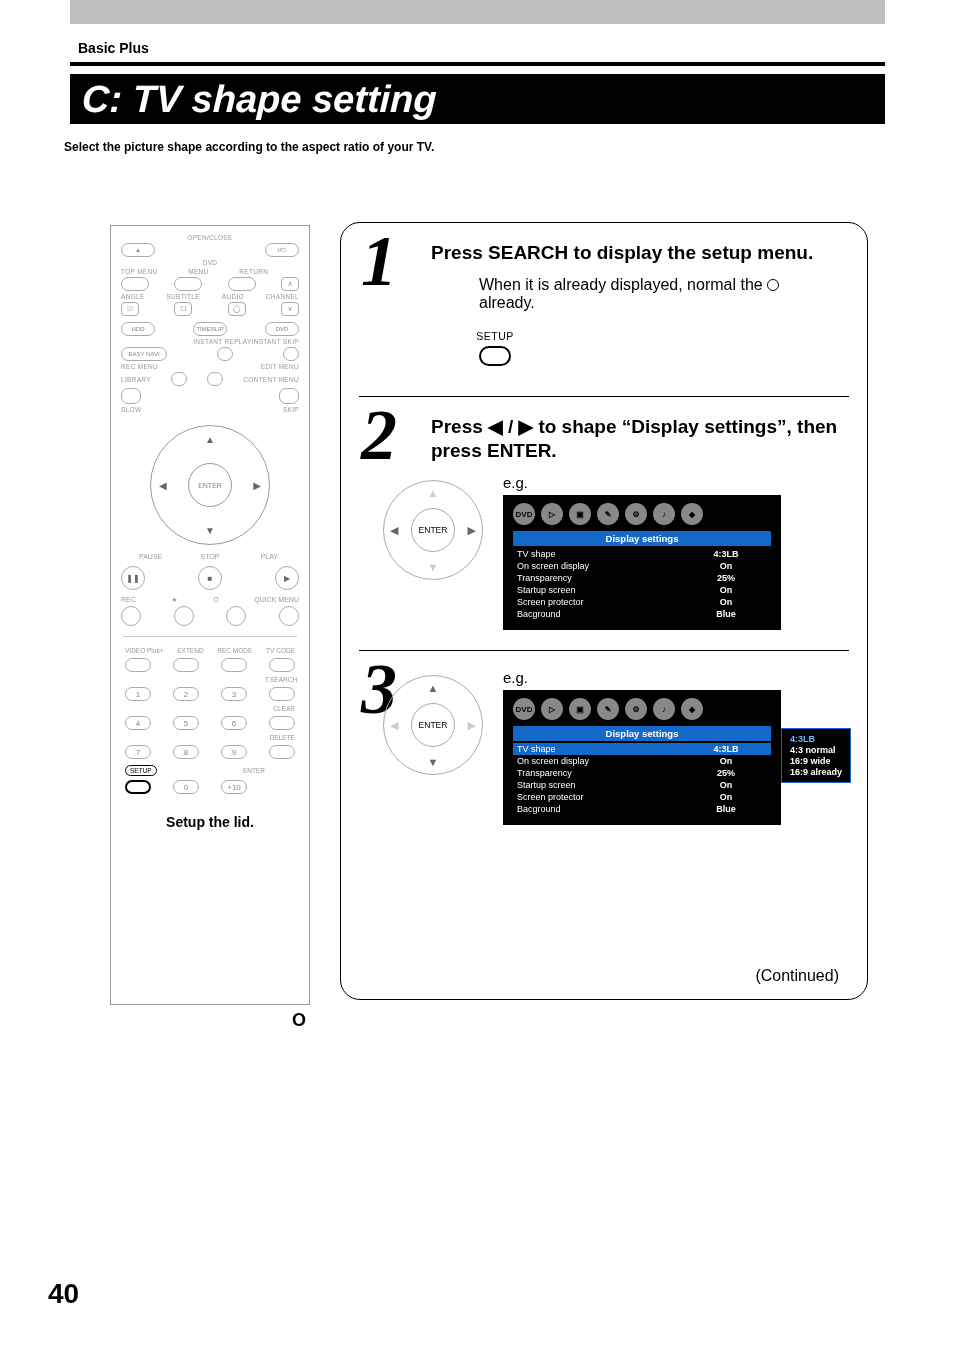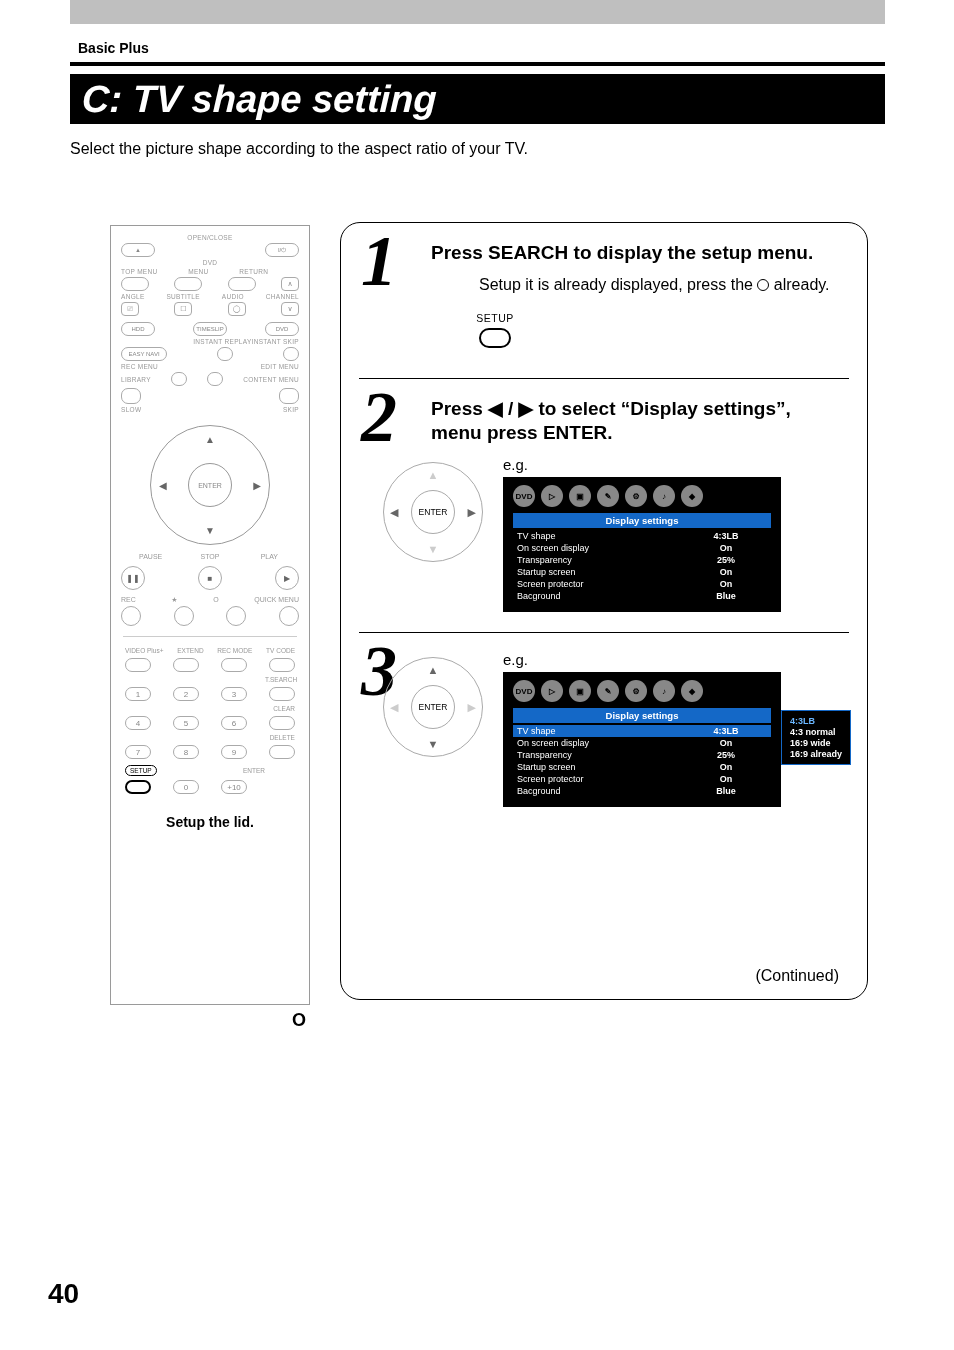--- a/index.html
+++ b/index.html
@@ -32,22 +32,22 @@
     background: #000; color: #fff;
     display: flex; align-items: center;
     padding-left: 12px;
   }
   .title-bar .title {
     font-size: 38px; font-weight: bold; font-style: italic;
     transform: skewX(-2deg);
   }
   .subtitle {
     position: absolute;
-    left: 70px; top: 140px;
-    font-size: 16px; font-weight: normal;
+    left: 64px; top: 140px;
+    font-size: 12px; font-weight: bold;
   }
 
   
   .remote-panel {
     position: absolute;
     left: 110px; top: 225px;
     width: 200px; height: 780px;
     border: 1px solid #9a9a9a;
     background: #fff;
   }
@@ -360,32 +360,32 @@
     <div class="open-lid">Setup the lid.</div>
   </div>
   <span class="ring-mark">O</span>
 
   <div class="steps">
 
     <div class="step">
       <div class="step-num">1</div>
       <div class="step-title">Press SEARCH to display the setup menu.</div>
       <div class="step-body">
-        <span>Setup it is already displayed, press the </span><span class="ring"></span><span> already.</span>
+        <span>When it is already displayed, normal the </span><span class="ring"></span><span> already.</span>
       </div>
       <div class="setup-button-illus">
         <div class="lbl">SETUP</div>
         <div class="btn"></div>
       </div>
     </div>
     <div class="step-sep"></div>
 
     <div class="step">
       <div class="step-num">2</div>
-      <div class="step-title">Press ◀ / ▶ to select “Display settings”, menu press ENTER.</div>
+      <div class="step-title">Press ◀ / ▶ to shape “Display settings”, then press ENTER.</div>
       <div class="eg-row">
         <div class="dpad-illus horz">
           <span class="arr au">▲</span>
           <span class="arr ad">▼</span>
           <span class="arr al">◀</span>
           <span class="arr ar">▶</span>
           <span class="inner">ENTER</span>
         </div>
         <div>
           <div class="eg-label">e.g.</div>

